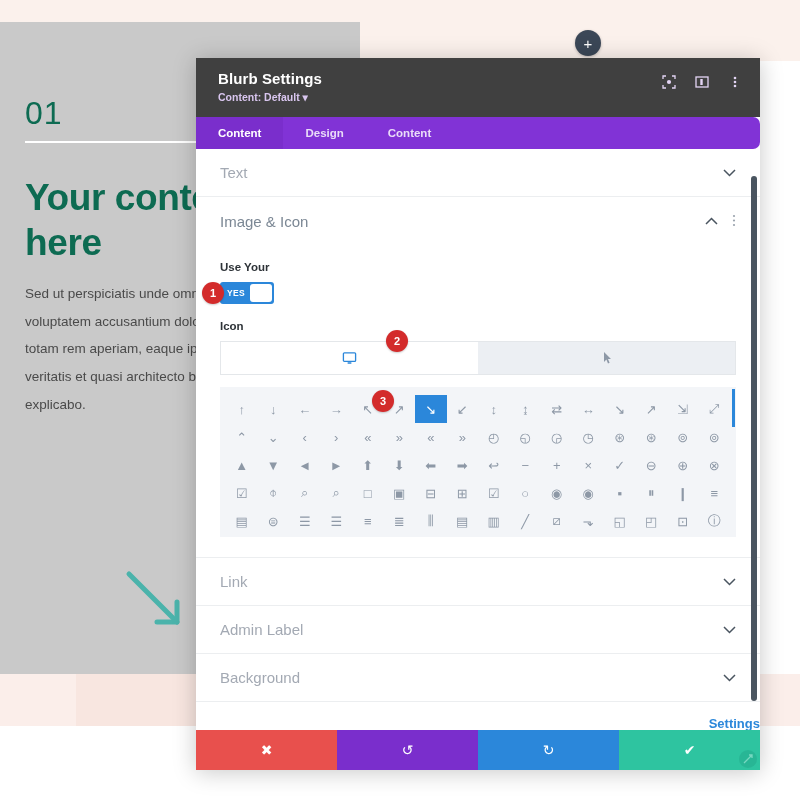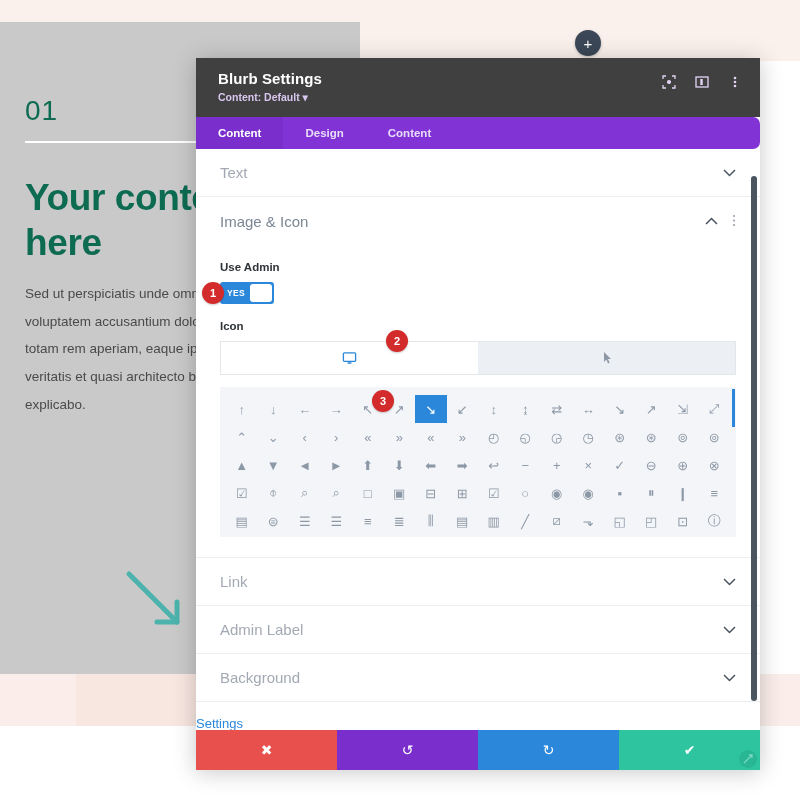--- a/index.html
+++ b/index.html
@@ -39,21 +39,21 @@
     width: 26px; height: 26px; border-radius: 50%;
     background: #3b4757; color: #fff;
     display: flex; align-items: center; justify-content: center;
     font-size: 15px; line-height: 1; font-weight: 400;
     box-shadow: 0 1px 3px rgba(0,0,0,.25);
     cursor: pointer;
   }
 
   .page-num {
     position: absolute; left: 25px; top: 95px;
-    font-size: 28px; color: #0d6b52; font-weight: 300; letter-spacing: 1px;
+    font-size: 32px; color: #0d6b52; font-weight: 300; letter-spacing: 1px;
   }
   .page-rule {
     position: absolute; left: 25px; top: 141px; width: 172px; height: 2px;
     background: #ffffff;
   }
   .page-heading {
     position: absolute; left: 25px; top: 175px; width: 330px;
     font-size: 37px; line-height: 1.22; font-weight: 700; color: #0d6b52;
     letter-spacing: -0.4px;
   }
@@ -163,21 +163,21 @@
     display: flex; align-items: center; justify-content: center;
     box-shadow: 0 1px 2px rgba(0,0,0,.2); z-index: 20;
   }
 
   .modal-scrollbar {
     position: absolute; right: 3px; top: 27px; width: 6px; height: 525px;
     background: #4a5560; border-radius: 3px; cursor: pointer;
   }
 
   .bottom-hint {
-    text-align: left; font-size: 13px; color: #2b87da; padding-top: 14px;
+    text-align: right; font-size: 13px; color: #2b87da; padding-top: 14px; font-weight: bold;
   }
 
   .modal-footer {
     flex: 0 0 40px; height: 40px; display: flex;
   }
   .fbtn {
     flex: 1; display: flex; align-items: center; justify-content: center;
     color: #fff; font-size: 14px; cursor: pointer; position: relative;
   }
   .fbtn.cancel { background: #e8504d; }
@@ -278,21 +278,21 @@
             <span class="kebab">
               <svg width="4" height="13" viewBox="0 0 4 13">
                 <circle cx="2" cy="2" r="1.1" fill="#9aa3ad"></circle>
                 <circle cx="2" cy="6.5" r="1.1" fill="#9aa3ad"></circle>
                 <circle cx="2" cy="11" r="1.1" fill="#9aa3ad"></circle>
               </svg>
             </span>
           </div>
         </div>
 
-        <div class="field-label">Use Admin</div>
+        <div class="field-label">Use Your</div>
 
         <div style="position:relative;">
           <div class="toggle">
             <span class="toggle-text">YES</span>
             <span class="toggle-knob"></span>
           </div>
           <div class="badge" style="left:6px; top:0px;">1</div>
         </div>
 
         <div class="field-label">Icon</div>

